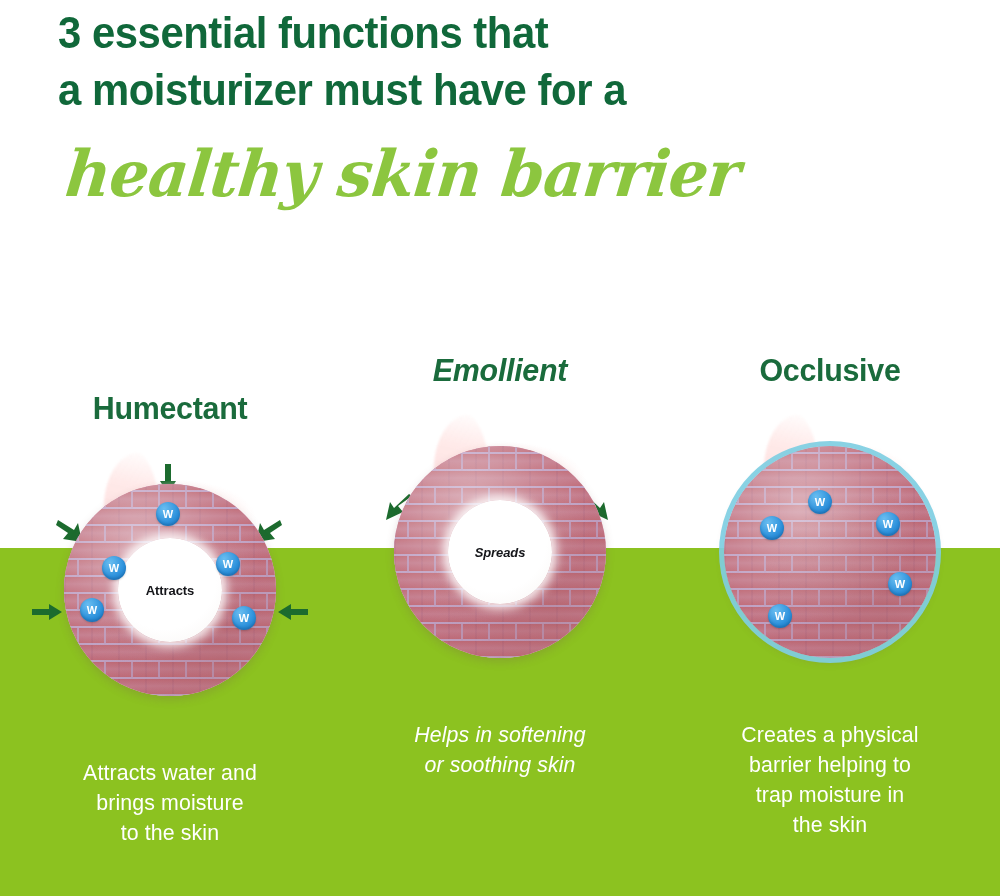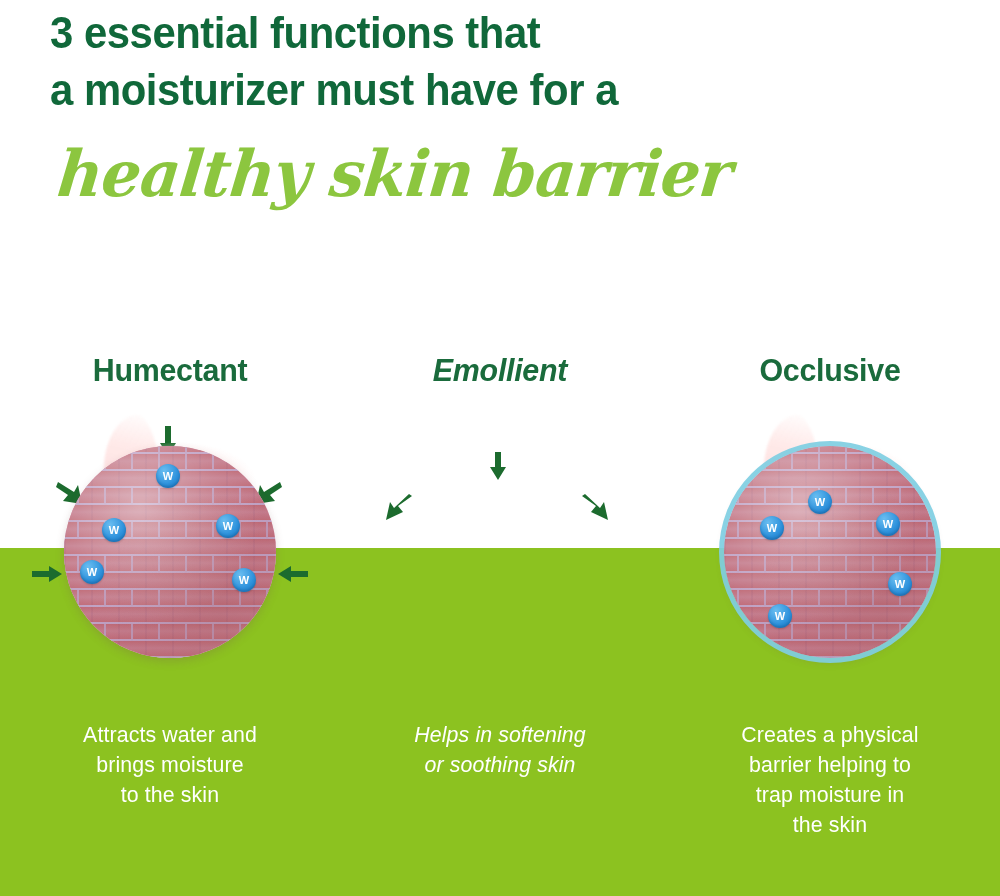--- a/index.html
+++ b/index.html
@@ -28,21 +28,21 @@
     left: 0;
     top: 548px;
     width: 1000px;
     height: 348px;
     background: #8CC220;
   }
 
   
   .headline {
     position: absolute;
-    left: 50px;
+    left: 58px;
     top: 4px;
     width: 900px;
   }
   .headline-line {
     font-family: "Liberation Sans Narrow", "Liberation Sans", sans-serif;
     font-weight: bold;
     font-size: 45px;
     line-height: 57px;
     letter-spacing: -0.5px;
     color: #10683A;
@@ -72,21 +72,21 @@
     top: 352px;
     width: 1000px;
     height: 500px;
     display: flex;
     align-items: flex-start;
   }
   .column {
     position: relative;
     height: 500px;
   }
-  .col-0 { width: 340px; }
+  .col-0 { width: 340px; margin-top: 38px; }
   .col-1 { width: 320px; font-style: italic; }
   .col-2 { width: 340px; }
 
   .col-title {
     text-align: center;
     font-family: "Liberation Sans Narrow", "Liberation Sans", sans-serif;
     font-weight: bold;
     font-size: 32px;
     color: #1A6B3C;
     letter-spacing: -0.3px;
@@ -351,20 +351,23 @@
           <div class="cream-blob"></div>
           <div class="cream-peak"></div>
 
           <div class="cell-circle">
             <div class="brick-layer"></div>
             <div class="brick-tint"></div>
             <div class="brick-offset"></div>
             <div class="cell-shade"></div>
           </div>
 
+          <div class="cell-core">
+            <div class="core-label">Attracts</div>
+          </div>
 
           <div class="droplet" style="left:92px; top:18px;">W</div>
           <div class="droplet" style="left:38px; top:72px;">W</div>
           <div class="droplet" style="left:152px; top:68px;">W</div>
           <div class="droplet" style="left:16px; top:114px;">W</div>
           <div class="droplet" style="left:168px; top:122px;">W</div>
         </div>
       </div>
 
       <div class="caption">
@@ -386,52 +389,67 @@
         </div>
         <div class="arrow" style="left:6px; top:76px;">
           <svg width="28" height="28" viewBox="0 0 28 28">
               <path d="M26 2 L12 12 L17 18 L0 26 L4 8 L8 14 L23 0 Z" fill="#1C6B2E"></path>
             </svg>
         </div>
         <div class="arrow" style="left:200px; top:76px;">
           <svg width="28" height="28" viewBox="0 0 28 28">
               <path d="M2 2 L16 12 L11 18 L28 26 L24 8 L20 14 L5 0 Z" fill="#1C6B2E"></path>
             </svg>
-        </div>
-
-      </div>
-
-      <div class="caption">
-        <div>Helps in softening</div>
-        <div>or soothing skin</div>
-      </div>
-    </div>
-
-    <div class="column col-2">
-      <div class="col-title">Occlusive</div>
-
-      <div class="cell-stage">
-
-        <div class="arrow" style="left:100px; top:50px;">
-          <svg width="34" height="30" viewBox="0 0 34 30">
-            <path d="M4 28 L16 12 L10 7 L28 2 L26 20 L21 14 L10 30 Z" fill="#1C6B2E"></path>
-          </svg>
         </div>
 
         <div class="cell-wrap">
           <div class="cream-blob"></div>
           <div class="cream-peak"></div>
 
           <div class="cell-circle">
             <div class="brick-layer"></div>
             <div class="brick-tint"></div>
             <div class="brick-offset"></div>
             <div class="cell-shade"></div>
           </div>
 
+          <div class="cell-core">
+            <div class="core-label">Spreads</div>
+          </div>
+        </div>
+      </div>
+
+      <div class="caption">
+        <div>Helps in softening</div>
+        <div>or soothing skin</div>
+      </div>
+    </div>
+
+    <div class="column col-2">
+      <div class="col-title">Occlusive</div>
+
+      <div class="cell-stage">
+
+        <div class="arrow" style="left:100px; top:50px;">
+          <svg width="34" height="30" viewBox="0 0 34 30">
+            <path d="M4 28 L16 12 L10 7 L28 2 L26 20 L21 14 L10 30 Z" fill="#1C6B2E"></path>
+          </svg>
+        </div>
+
+        <div class="cell-wrap">
+          <div class="cream-blob"></div>
+          <div class="cream-peak"></div>
+
+          <div class="cell-circle">
+            <div class="brick-layer"></div>
+            <div class="brick-tint"></div>
+            <div class="brick-offset"></div>
+            <div class="cell-shade"></div>
+          </div>
+
           <div class="occlusive-ring"></div>
 
 
           <div class="droplet" style="left:84px; top:44px;">W</div>
           <div class="droplet" style="left:36px; top:70px;">W</div>
           <div class="droplet" style="left:152px; top:66px;">W</div>
           <div class="droplet" style="left:164px; top:126px;">W</div>
           <div class="droplet" style="left:44px; top:158px;">W</div>
         </div>
       </div>

